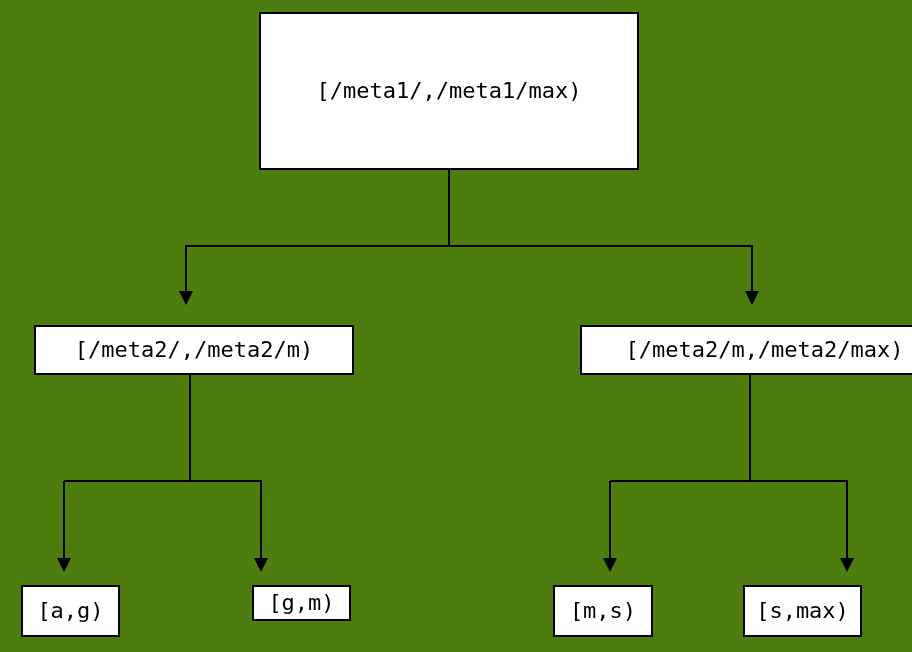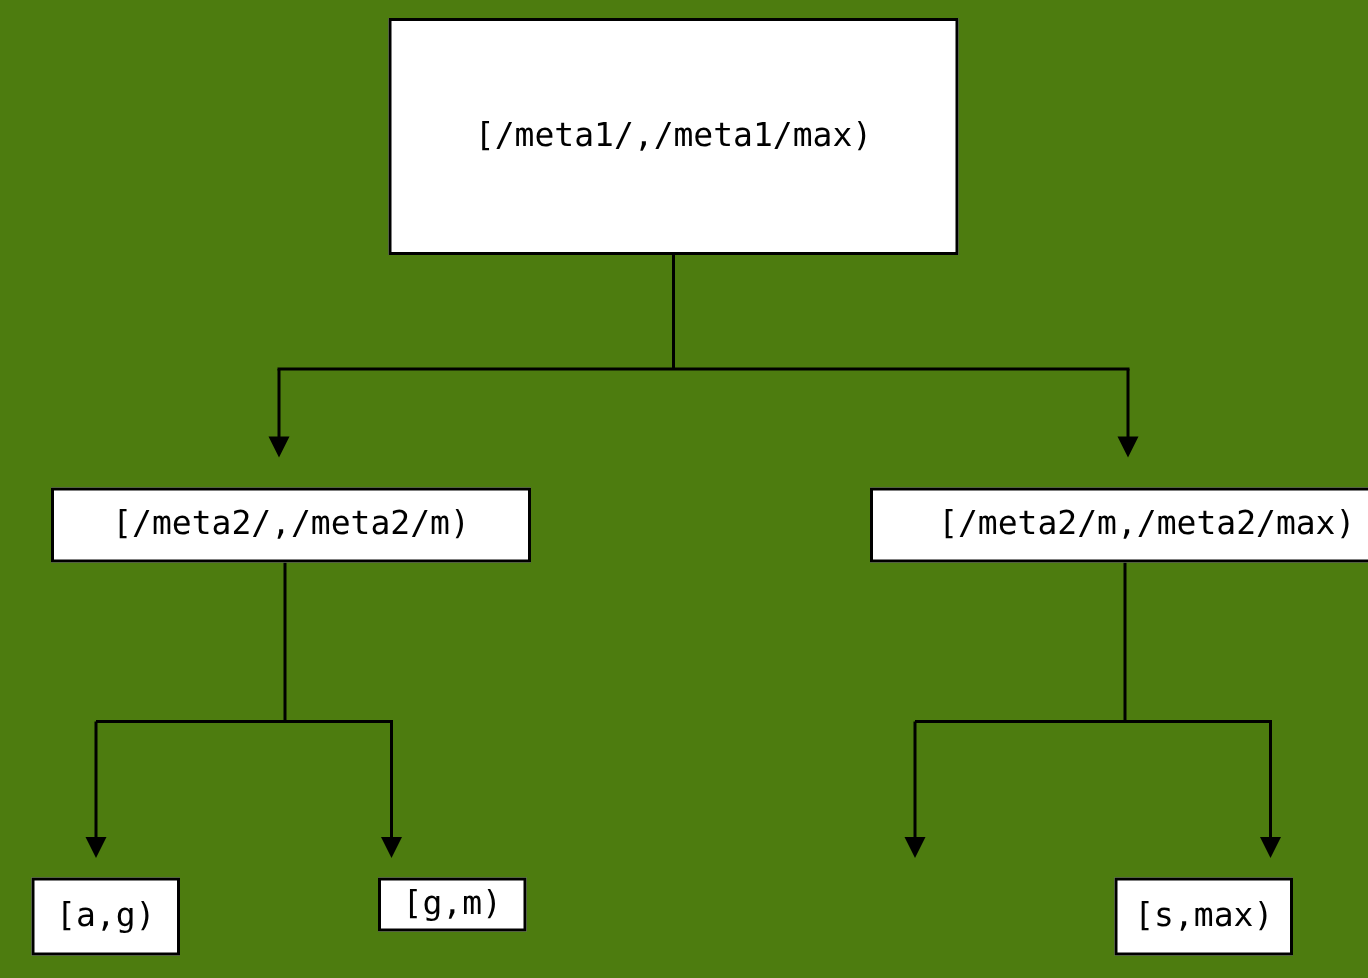--- a/index.html
+++ b/index.html
@@ -101,18 +101,21 @@
   </div>
 
   <div class="node-box level-2" style="left:9px; top:585px; width:99px; height:52px;margin-left:12px;">
     <span class="node-label">[a,g)</span>
   </div>
 
   <div class="node-box level-2" style="left:204px; top:585px; width:99px; height:36px;margin-left:48px;">
     <span class="node-label">[g,m)</span>
   </div>
 
+  <div class="node-box level-2" style="left:553px; top:585px; width:100px; height:52px;">
+    <span class="node-label">[m,s)</span>
+  </div>
 
   <div class="node-box level-2" style="left:743px; top:585px; width:119px; height:52px;">
     <span class="node-label">[s,max)</span>
   </div>
 
 </div>
 
 </body></html>

